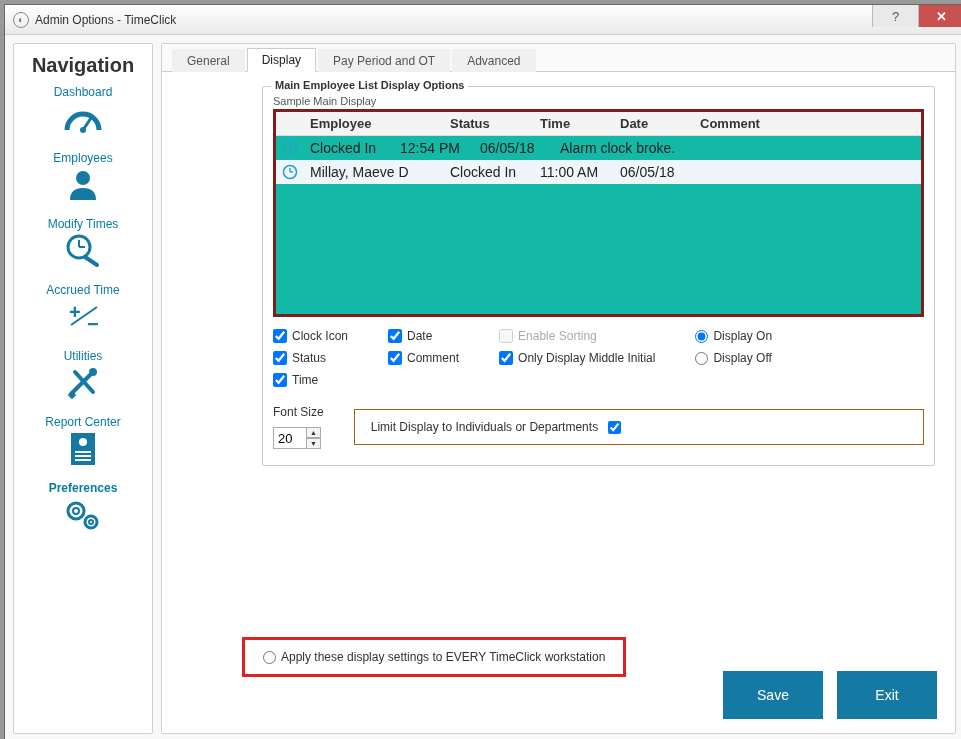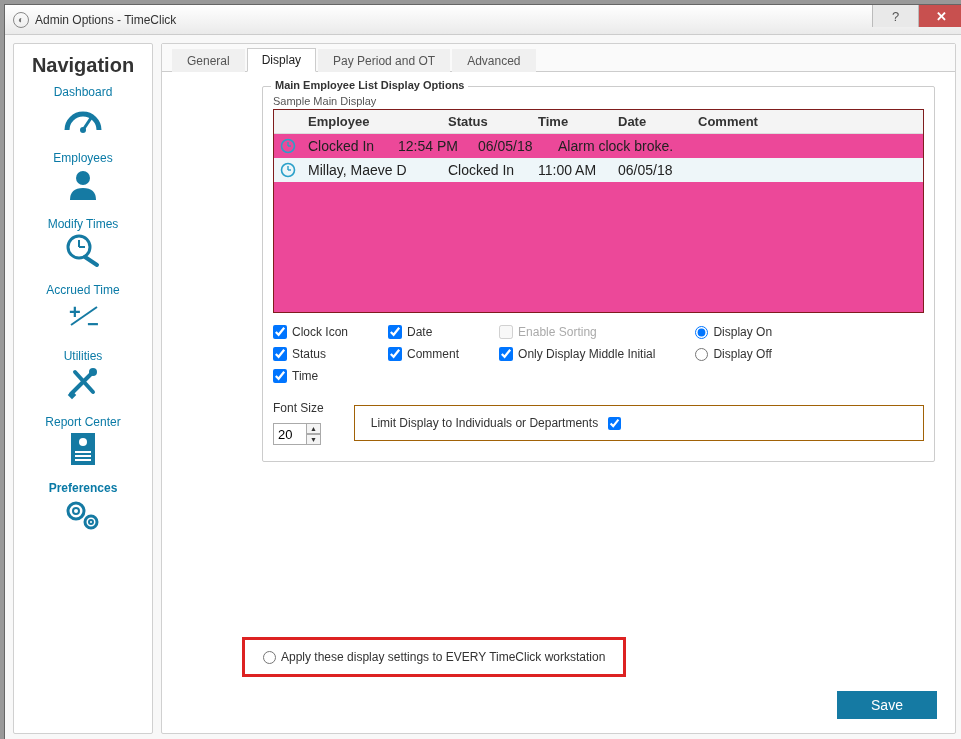--- a/index.html
+++ b/index.html
@@ -20,21 +20,21 @@
 .nav-item.active .label { color: #0a7aa6; font-weight: 600; }
 .nav-item .icon { width: 44px; height: 36px; margin: 0 auto; display: flex; align-items: center; justify-content: center; }
 .main { flex: 1; display: flex; flex-direction: column; border: 1px solid #d0d0d0; background: #fff; border-radius: 2px; position: relative; }
 .tabs { display: flex; padding-left: 10px; height: 28px; align-items: flex-end; border-bottom: 1px solid #ccc; background: #fafafa; }
 .tab { padding: 4px 14px; font-size: 12px; color: #555; border: 1px solid transparent; border-bottom: none; cursor: pointer; background: #f0f0f0; margin-right: 2px; position: relative; top: 1px; }
 .tab.active { background: #fff; border-color: #ccc; color: #222; border-bottom: 1px solid #fff; }
 .content { flex: 1; padding: 10px 20px 10px 100px; position: relative; font-size: 12px; color: #333; }
 .groupbox { border: 1px solid #ccc; border-radius: 2px; padding: 8px 10px 16px 10px; position: relative; margin-top: 4px; }
 .groupbox > .legend { position: absolute; top: -8px; left: 8px; background: #fff; padding: 0 4px; font-size: 11px; font-weight: 600; }
 .subtext { font-size: 11px; color: #555; margin-bottom: 2px; }
-.sample-table { border: 1px solid #7f1d1d; background: #ec4899; }
+.sample-table { border: 3px solid #7f1d1d; background: #14b8a6; }
 .sample-table .hdr { display: flex; background: #f4f4f4; border-bottom: 1px solid #ddd; font-weight: 600; font-size: 13px; }
 .sample-table .row { display: flex; font-size: 14px; color: #222; align-items: center; }
 .sample-table .row.alt { background: #eef6f9; }
 .cell { padding: 4px 6px; }
 .c-icon { width: 28px; display:flex; align-items:center; justify-content:center; }
 .c-emp { width: 140px; }
 .c-status { width: 90px; }
 .c-time { width: 80px; }
 .c-date { width: 80px; }
 .c-comment { flex: 1; }
@@ -50,21 +50,21 @@
 .font-row { display: flex; align-items: center; gap: 30px; margin-top: 18px; }
 .font-box { display: flex; flex-direction: column; gap: 8px; }
 .spinner { display: flex; align-items: center; }
 .spinner input { width: 34px; height: 22px; border: 1px solid #aaa; text-align: left; padding-left: 4px; font-size: 13px; }
 .spinner .arrows { display:flex; flex-direction:column; }
 .spinner .arrows div { width: 14px; height: 11px; border: 1px solid #aaa; border-left: none; font-size: 7px; display:flex; align-items:center; justify-content:center; background:#f4f4f4; cursor:pointer; }
 .limit-box { display: flex; align-items: center; gap: 10px; border: 1px solid #a16207; padding: 10px 16px; flex:1; }
 .limit-btn { border: 1px solid #aaa; background: #fafafa; padding: 6px 22px; font-size: 12px; cursor:pointer; }
 .apply-box { border: 3px solid #d22; padding: 10px 18px; position: absolute; bottom: 56px; left: 80px; display:flex; flex-direction:column; gap:8px; }
 .footer { position: absolute; right: 18px; bottom: 14px; display: flex; gap: 14px; }
-.footer button { width: 100px; height: 28px; background: #157aa3; color: #fff; border: none; font-size: 14px; cursor: pointer; }
+.footer button { width: 100px; height: 48px; background: #157aa3; color: #fff; border: none; font-size: 14px; cursor: pointer; }
 svg { display: block; }
 </style>
 </head>
 <body>
 
 <div class="window">
   <div class="titlebar">
     <div class="app-icon">◐</div>
     <div class="title">Admin Options - TimeClick</div>
     <div class="controls">
@@ -279,17 +279,18 @@
 
         <div class="apply-box">
           <label class="radio-item">
               <input type="radio" name="apply" style="">
               <span>Apply these display settings to EVERY TimeClick workstation</span>
             </label>
         </div>
 
         <div class="footer">
           <button>Save</button>
+          <button>Exit</button>
         </div>
       </div>
     </div>
   </div>
 </div>
 
 </body></html>

